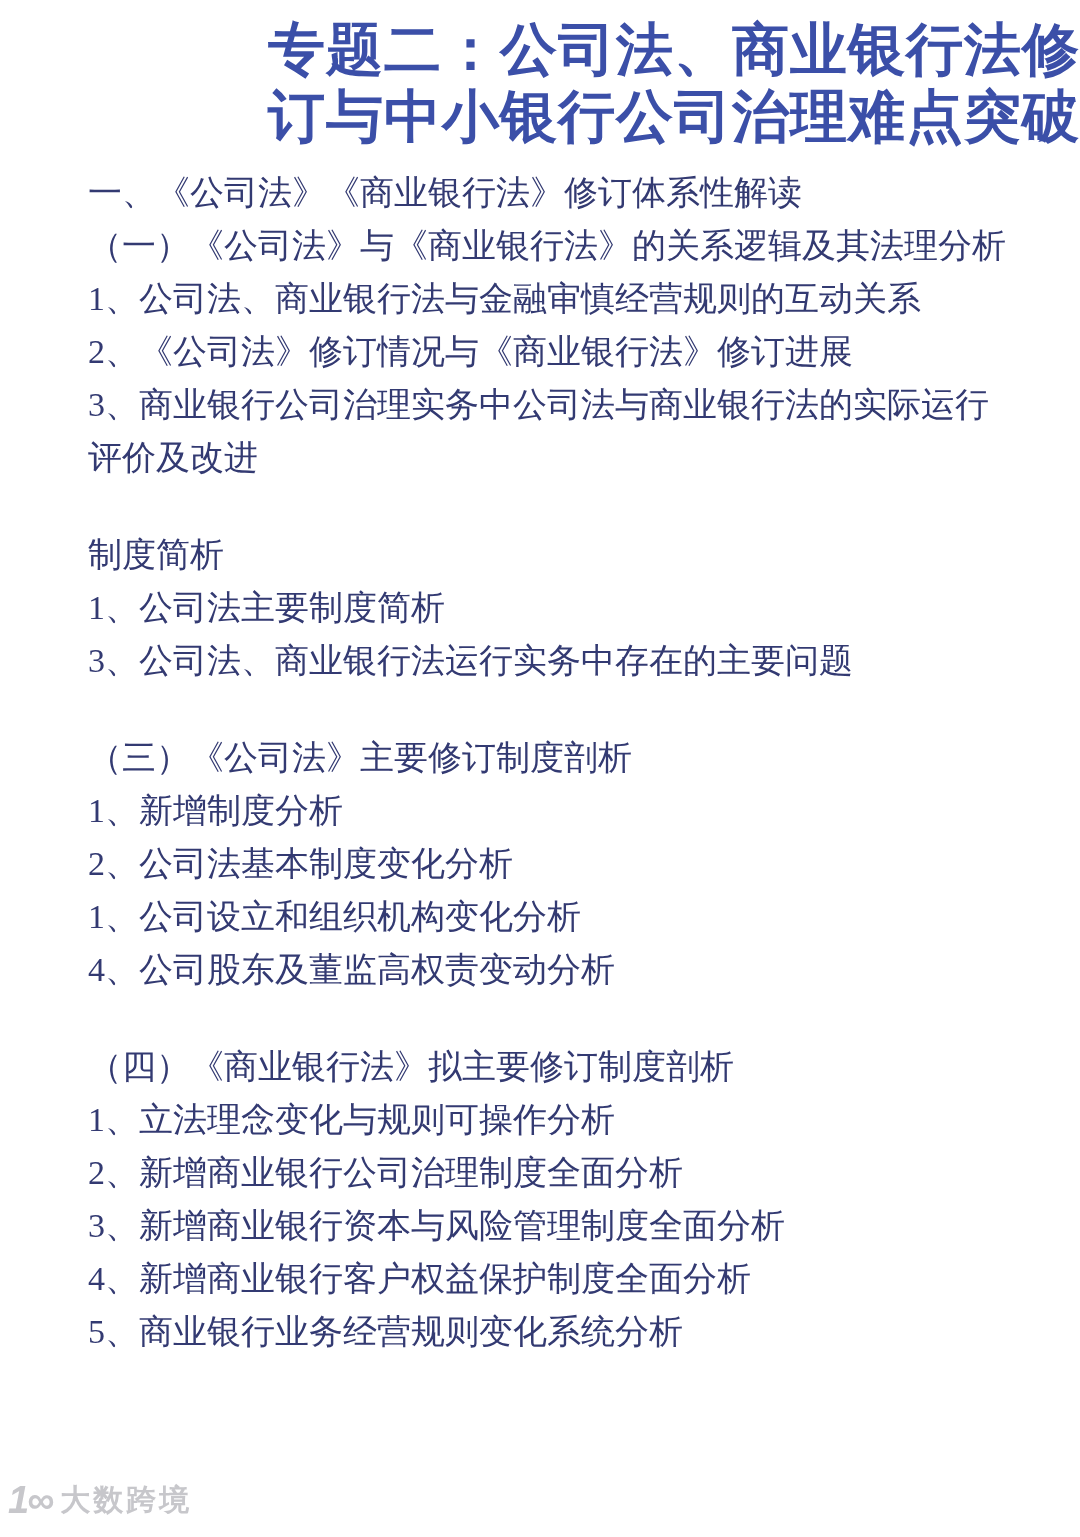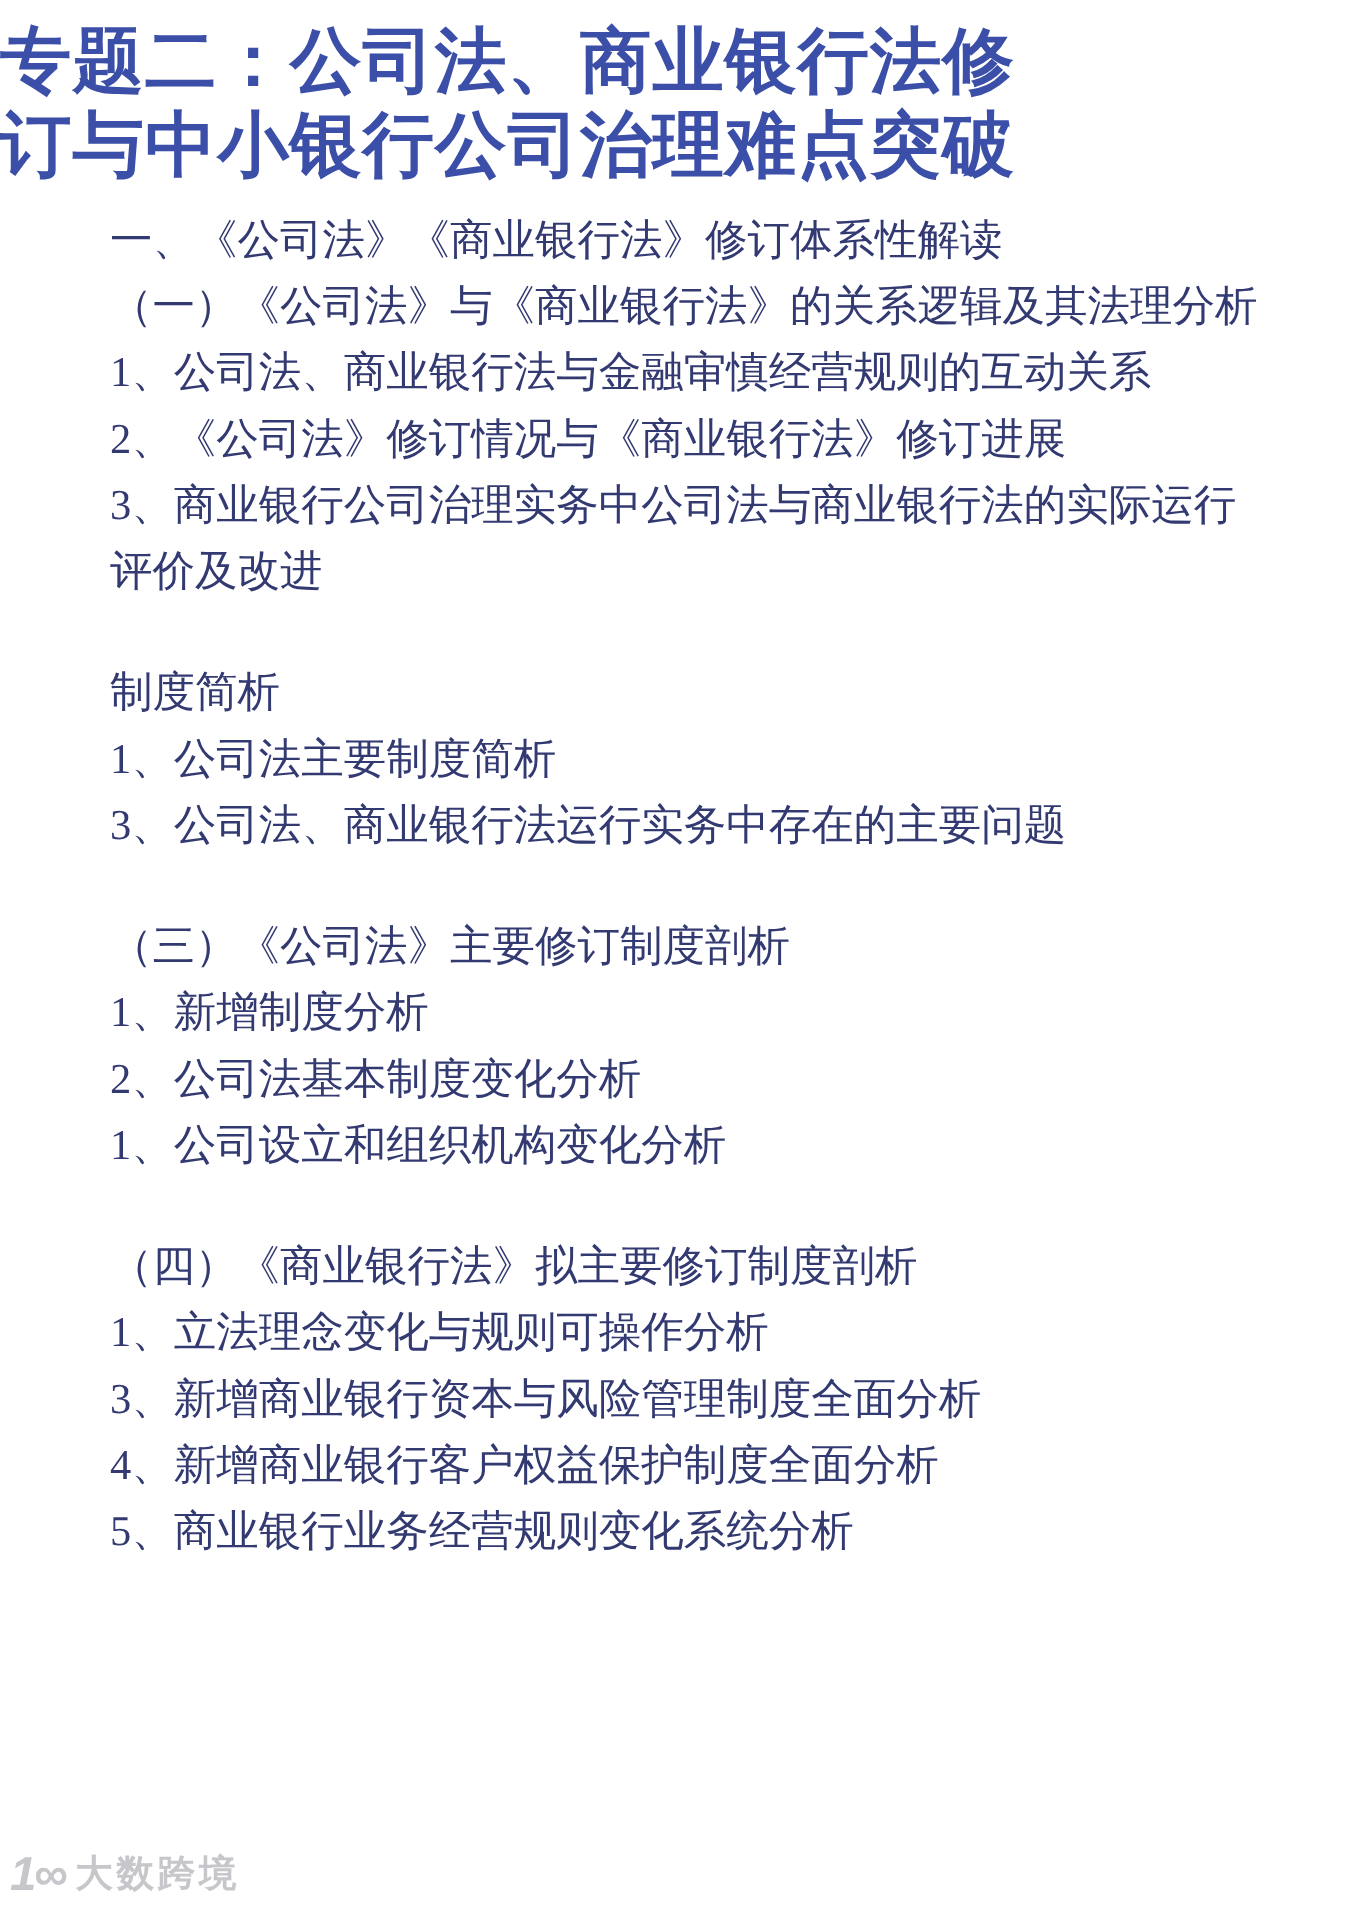--- a/index.html
+++ b/index.html
@@ -13,21 +13,21 @@
     height: 1537px;
     background: #ffffff;
     overflow: hidden;
     font-family: "Liberation Serif", "DejaVu Serif", serif;
   }
   .title-block {
     position: absolute;
     top: 16px;
     left: 0;
     width: 1080px;
-    text-align: left;
+    text-align: right;
     color: var(--title-color, #3b4fa8);
     font-family: "Liberation Sans", "DejaVu Sans", sans-serif;
     font-weight: 900;
     font-size: 57px;
     line-height: 67px;
     letter-spacing: 1px;
   }
   .title-line {
     white-space: nowrap;
   }
@@ -90,23 +90,25 @@
       <div class="outline-line">评价及改进</div>
       <div class="paragraph-spacer"></div>
       <div class="outline-line">制度简析</div>
       <div class="outline-line">1、公司法主要制度简析</div>
       <div class="outline-line">3、公司法、商业银行法运行实务中存在的主要问题</div>
       <div class="paragraph-spacer"></div>
       <div class="outline-line">（三）《公司法》主要修订制度剖析</div>
       <div class="outline-line">1、新增制度分析</div>
       <div class="outline-line">2、公司法基本制度变化分析</div>
       <div class="outline-line">1、公司设立和组织机构变化分析</div>
+      <div class="outline-line">4、公司股东及董监高权责变动分析</div>
       <div class="paragraph-spacer"></div>
       <div class="outline-line">（四）《商业银行法》拟主要修订制度剖析</div>
       <div class="outline-line">1、立法理念变化与规则可操作分析</div>
+      <div class="outline-line">2、新增商业银行公司治理制度全面分析</div>
       <div class="outline-line">3、新增商业银行资本与风险管理制度全面分析</div>
       <div class="outline-line">4、新增商业银行客户权益保护制度全面分析</div>
       <div class="outline-line">5、商业银行业务经营规则变化系统分析</div>
     </div>
 
   <div class="watermark">
     <span class="wm-logo">1∞</span>
     <span class="wm-text">大数跨境</span>
   </div>
 

